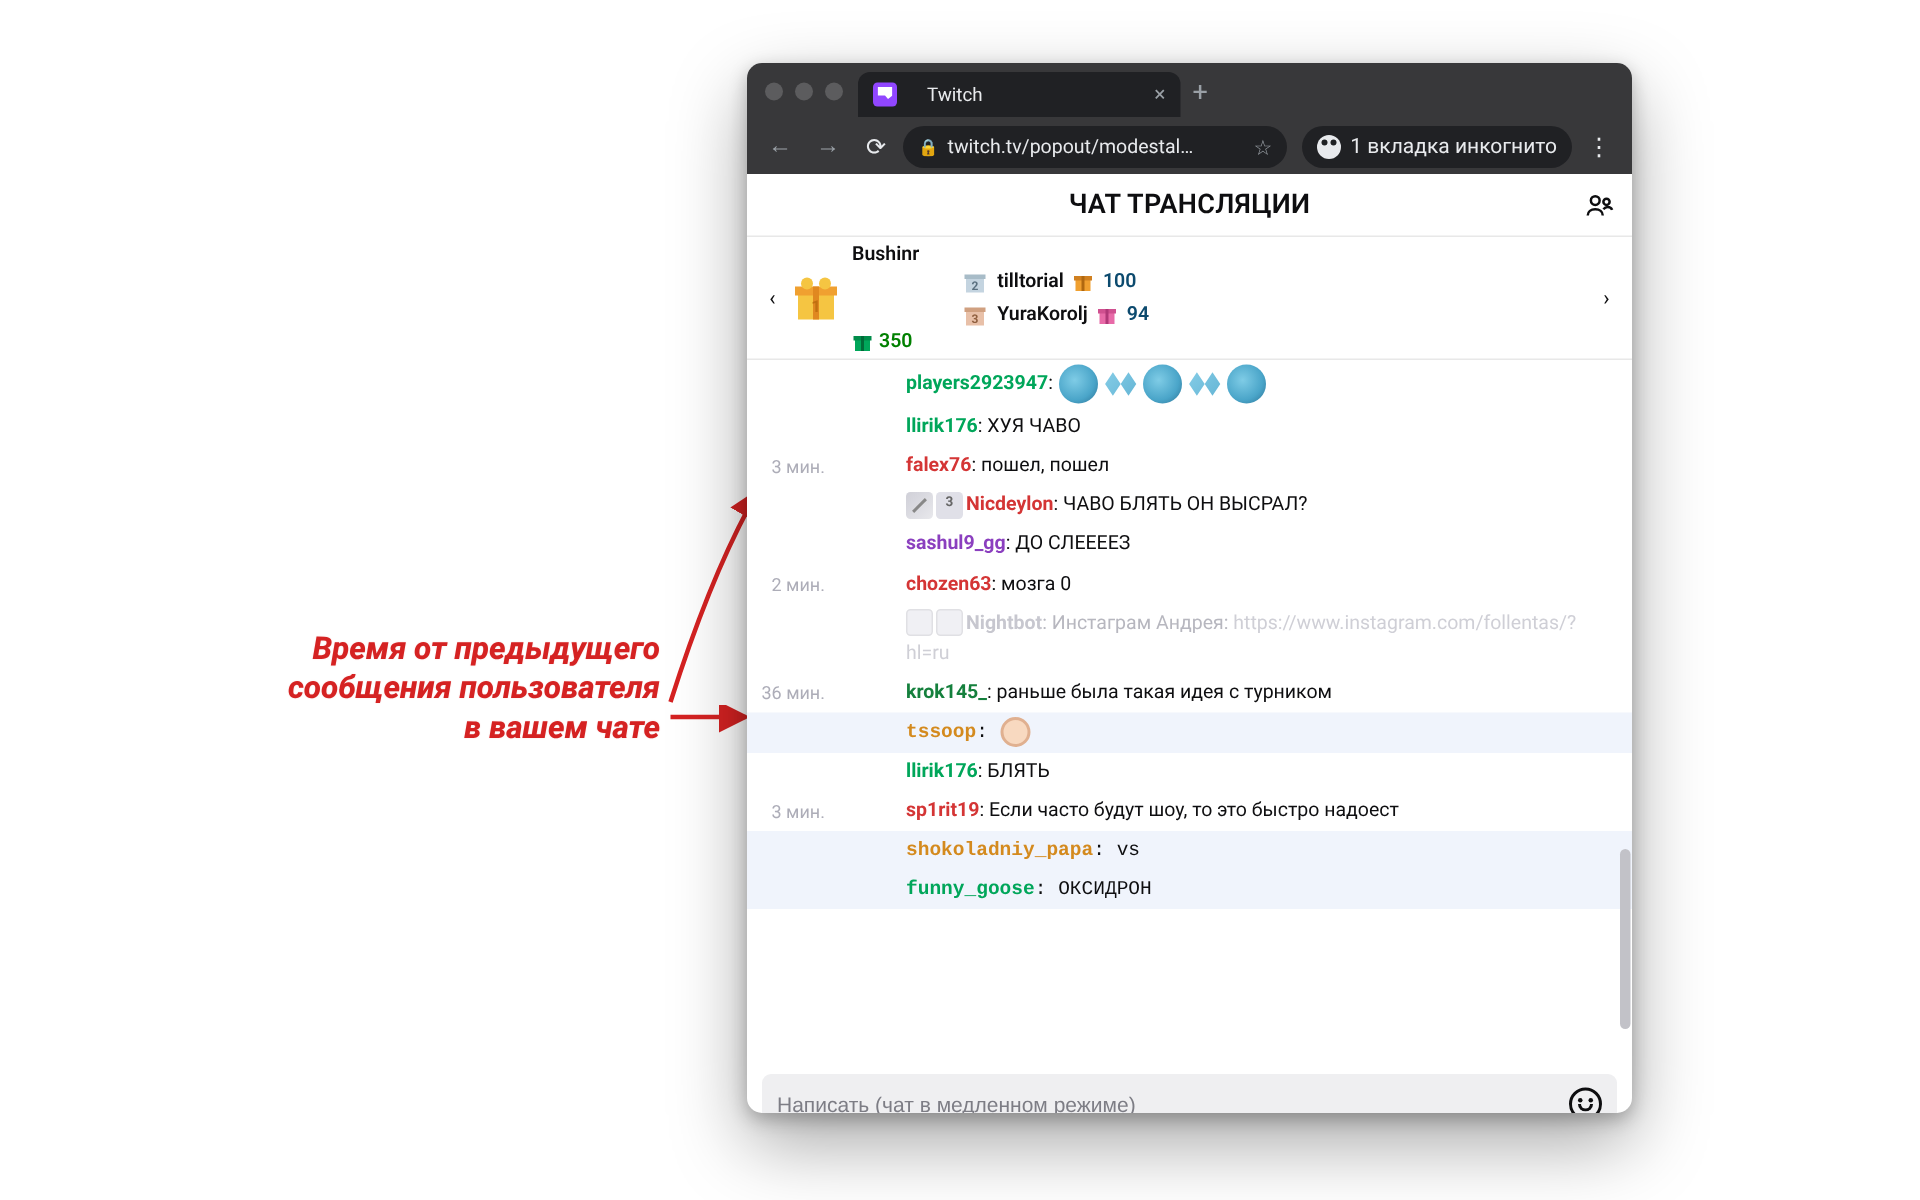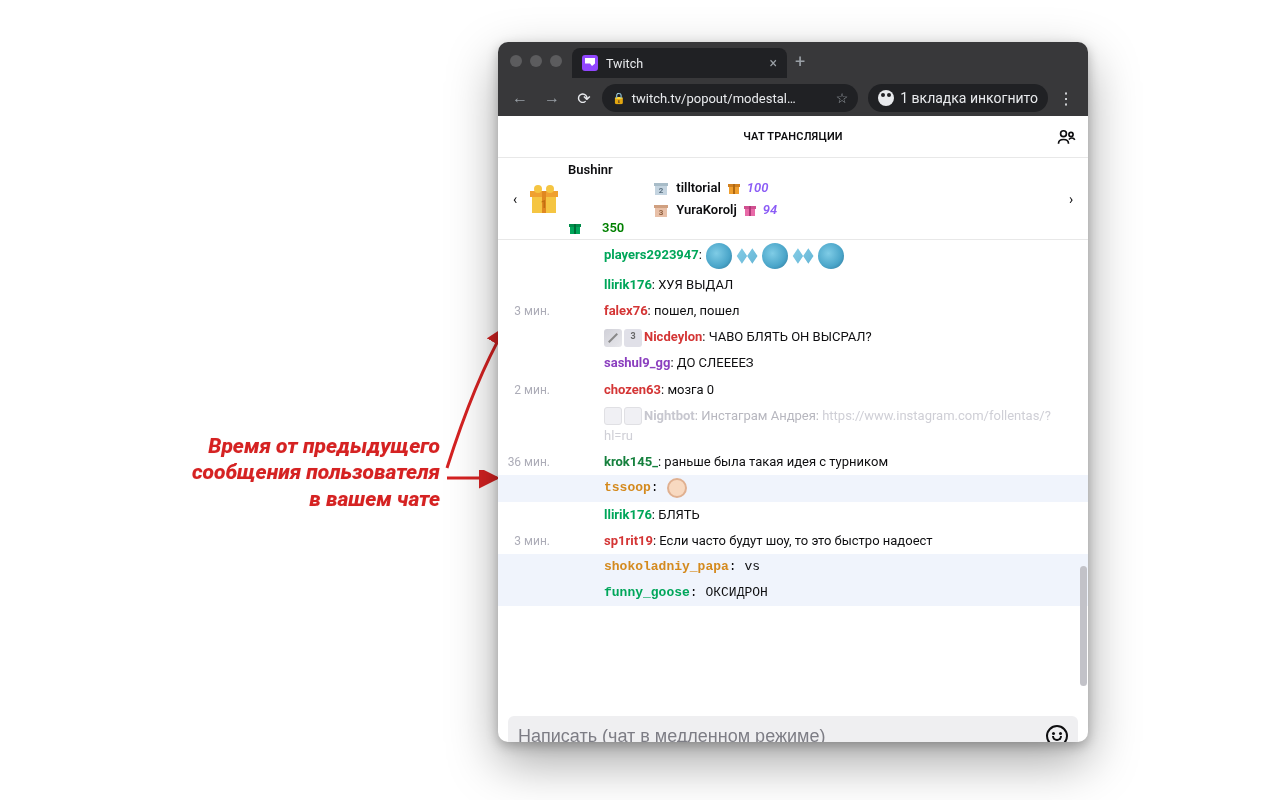--- a/index.html
+++ b/index.html
@@ -1,75 +1,75 @@
 <!DOCTYPE html>
 <html><head>
 <meta charset="utf-8">
 <style>
   * { box-sizing: border-box; margin: 0; padding: 0; }
   body { font-family: -apple-system, BlinkMacSystemFont, "Segoe UI", Roboto, Helvetica, Arial, sans-serif; background: #fff; width: 1280px; height: 800px; position: relative; }
-  .annotation { position: absolute; left: 55px; top: 433px; width: 385px; text-align: right; color: #d52222; font-weight: 800; font-size: 21px; line-height: 1.25; font-style: italic; text-shadow: 0 0 1px rgba(213,34,34,0.2);}
+  .annotation { position: absolute; left: 55px; top: 420px; width: 385px; text-align: right; color: #d52222; font-weight: 800; font-size: 21px; line-height: 1.25; font-style: italic; text-shadow: 0 0 1px rgba(213,34,34,0.2);}
   .window { position: absolute; left: 498px; top: 42px; width: 590px; height: 700px; background: #fff; border-radius: 10px; overflow: hidden; box-shadow: 0 20px 50px rgba(0,0,0,0.35), 0 4px 12px rgba(0,0,0,0.25); }
   .titlebar { height: 38px; background: #38383a; display: flex; align-items: center; padding: 0 12px; }
   .traffic { display:flex; gap:8px; margin-right:10px; }
   .traffic span { width:12px; height:12px; border-radius:50%; background:#5c5c5e; display:inline-block; }
-  .tab { display:flex; align-items:center; background:#202124; height:30px; margin-top:4px; border-radius:8px 8px 0 0; padding:0 10px; gap:8px; color:#e8eaed; font-size:12.5px; width:215px;}
+  .tab { display:flex; align-items:center; background:#202124; height:30px; margin-top:4px; border-radius:8px 8px 0 0; padding:0 10px; gap:20px; color:#e8eaed; font-size:12.5px; width:215px;}
   .tab .twitch-ico { width:16px; height:16px; background:#9146ff; border-radius:3px; display:inline-block; position:relative;}
   .tab .twitch-ico::after{content:"";position:absolute;left:3px;top:3px;width:10px;height:8px;background:#fff;clip-path:polygon(0 0,100% 0,100% 70%,70% 100%,50% 70%,0 70%);}
   .tab-close { margin-left:auto; color:#9aa0a6; font-size:14px; cursor:pointer;}
   .newtab { color:#9aa0a6; font-size:18px; margin-left:8px; cursor:pointer;}
   .toolbar { height:36px; background:#38383a; display:flex; align-items:center; padding:0 8px; gap:4px;}
   .nav-btn { width:28px; height:28px; display:flex; align-items:center; justify-content:center; color:#9aa0a6; border:none; background:none; cursor:pointer; font-size:16px;}
   .nav-btn.enabled{color:#e8eaed;}
   .omnibox { flex:1; height:28px; background:#202124; border-radius:14px; display:flex; align-items:center; padding:0 10px; gap:6px; color:#e8eaed; font-size:13px;}
   .lock { color:#9aa0a6; font-size:11px;}
   .star { color:#9aa0a6; font-size:14px; margin-left:auto;}
   .incog-badge { display:flex; align-items:center; gap:6px; color:#e8eaed; font-size:14px; background:#202124; border-radius:14px; height:28px; padding:0 10px; margin-left:6px;}
   .incog-ico { width:16px; height:16px; border-radius:50%; background:#e8eaed; position:relative;}
   .incog-ico::before{content:"";position:absolute;left:3px;top:3px;width:4px;height:4px;background:#202124;border-radius:50%;}
   .incog-ico::after{content:"";position:absolute;right:3px;top:3px;width:4px;height:4px;background:#202124;border-radius:50%;}
-  .headerbar { height:42px; background:#fff; display:flex; align-items:center; justify-content:center; position:relative; border-bottom:1px solid #e8e8e8; font-size:11px; font-weight:600; color:#0e0e10; text-transform:uppercase; letter-spacing:0.2px;}
+  .headerbar { height:42px; background:#fff; display:flex; align-items:center; justify-content:center; position:relative; border-bottom:1px solid #e8e8e8; font-size:18px; font-weight:600; color:#0e0e10; text-transform:uppercase; letter-spacing:0.2px;}
   .community-btn{position:absolute;right:10px;top:9px;width:24px;height:24px;display:flex;align-items:center;justify-content:center;cursor:pointer;}
   .community-btn svg{width:20px;height:20px;}
   .leaderboard { display:flex; align-items:center; padding:4px 6px; border-bottom:1px solid #e8e8e8;}
   .lb-arrow{width:22px;display:flex;align-items:center;justify-content:center;cursor:pointer;font-size:14px;color:#0e0e10;}
   .lb-main{flex:1;display:flex;align-items:center;gap:28px;}
   .lb-gift1{display:flex;align-items:center;gap:6px;}
   .lb-gift1 .gift-ico{width:36px;height:36px;position:relative;}
   .gift-ico svg{width:100%;height:100%;}
   .lb-name{font-size:13px;font-weight:600;color:#0e0e10;}
-  .lb-count{display:flex;align-items:center;gap:20px;font-size:13px;font-weight:600;color:#008000;margin-top:43px;}
+  .lb-count{display:flex;align-items:center;gap:4px;font-size:13px;font-weight:600;color:#008000;margin-top:43px;}
   .gift-sm{width:14px;height:14px;display:inline-block;}
   .gift-sm svg{width:100%;height:100%;}
   .lb-col{display:flex;flex-direction:column;gap:4px;}
   .lb-row{display:flex;align-items:center;gap:6px;font-size:13px;}
   .lb-rank{width:18px;height:18px;}
   .lb-rank svg{width:100%;height:100%;}
-  .lb-pts{font-weight:600;color:#8b5cf6;font-style:italic;}
+  .lb-pts{font-weight:600;color:#0c4a6e;}
   .chatbody{height:468px; overflow-y:auto; background:#fff; font-size:13px; scrollbar-width:thin;}
   .msg{display:flex; padding:3px 10px 3px 6px; line-height:1.55; align-items:flex-start;}
   .msg.hl{background:#f0f4fc;font-family:Liberation Mono, monospace;}
   .msg .time{width:52px;flex-shrink:0;color:#adadb8;font-size:12px;text-align:right;padding-right:6px;padding-top:1px;}
   .msg .body{flex:1;word-break:break-word;margin-left:48px;}
   .msg .uname{font-weight:700;}
   .msg .txt{color:#0e0e10;}
   .msg .txt.muted{color:#b7b7bf;}
   .msg .txt a{color:#cfcfd6;text-decoration:none;}
   .badge{display:inline-block;width:18px;height:18px;vertical-align:middle;margin-right:2px;}
   .badge.sword{background:linear-gradient(135deg,#d0d0d8,#e8e8ec);border-radius:3px;position:relative;}
   .badge.sword::after{content:"";position:absolute;left:50%;top:50%;width:2px;height:12px;background:#888;transform:translate(-50%,-50%) rotate(45deg);}
   .badge.sub{background:#e0e0e8;border-radius:3px;position:relative;}
   .badge.sub::after{content:"3";position:absolute;left:0;right:0;top:1px;font-size:9px;text-align:center;color:#666;font-weight:700;}
   .badge.bot{background:#f0f0f4;border-radius:3px;border:1px solid #e0e0e4;}
   .emoji{display:inline-block;width:26px;height:26px;vertical-align:middle;background:radial-gradient(circle at 40% 40%, #7fcce6 0%, #4aa5c9 60%, #2b6f91 100%);border-radius:50%;margin:0 1px;position:relative;}
   .emoji.tent{border-radius:4px;background:linear-gradient(135deg,#8bd1ea,#5fb1d2);clip-path:polygon(10% 50%,30% 20%,50% 50%,70% 20%,90% 50%,70% 80%,50% 50%,30% 80%);}
   .emoji.face{width:20px;height:20px;border:2px solid #e0b090;background:#f8d9c0;border-radius:50%;}
   .footer{padding:8px 10px 10px 10px;}
   .input-wrap{background:#efeff1;border-radius:6px;display:flex;align-items:center;padding:0 10px;height:40px;margin-bottom:6px;}
-  .chat-input{flex:1;border:none;background:none;font-size:18px;color:#be185d;outline:none;}
+  .chat-input{flex:1;border:none;background:none;font-size:14px;color:#be185d;outline:none;}
   .chat-input::placeholder{color:#7d7d85;}
   .emote-btn{width:22px;height:22px;border:2px solid #0e0e10;border-radius:50%;position:relative;cursor:pointer;}
   .emote-btn::before{content:"";position:absolute;left:4px;top:5px;width:3px;height:3px;background:#0e0e10;border-radius:50%;}
   .emote-btn::after{content:"";position:absolute;right:4px;top:5px;width:3px;height:3px;background:#0e0e10;border-radius:50%;}
   .emote-mouth{position:absolute;left:4px;right:4px;bottom:4px;height:5px;border:2px solid #0e0e10;border-top:none;border-radius:0 0 10px 10px;}
   .footer-row{display:flex;align-items:center;gap:6px;}
   .points{display:flex;align-items:center;gap:4px;font-size:13px;font-weight:600;color:#0e0e10;}
   .points-ico{width:18px;height:18px;border:2px solid #9146ff;border-radius:50%;border-top-color:transparent;transform:rotate(-45deg);}
   .settings-btn{width:28px;height:28px;display:flex;align-items:center;justify-content:center;cursor:pointer;margin-left:auto;}
   .settings-btn svg{width:20px;height:20px;}
@@ -205,21 +205,21 @@
     <div class="lb-arrow">›</div>
   </div>
 
   <div class="chatbody" id="chatbody">
       <div class="msg">
         <div class="time"></div>
         <div class="body"><span class="uname" style="color:#00a65a">players2923947</span><span class="txt">: </span><span class="emoji "></span><span class="emoji tent"></span><span class="emoji "></span><span class="emoji tent"></span><span class="emoji "></span><span class="txt"></span></div>
       </div>
       <div class="msg">
         <div class="time"></div>
-        <div class="body"><span class="uname" style="color:#00a65a">llirik176</span><span class="txt">: </span><span class="txt">ХУЯ ВЫДАЛ</span></div>
+        <div class="body"><span class="uname" style="color:#00a65a">llirik176</span><span class="txt">: </span><span class="txt">ХУЯ ЧАВО</span></div>
       </div>
       <div class="msg">
         <div class="time">3 мин.</div>
         <div class="body"><span class="uname" style="color:#d43535">falex76</span><span class="txt">: </span><span class="txt">пошел, пошел</span></div>
       </div>
       <div class="msg">
         <div class="time"></div>
         <div class="body"><span class="badge sword"></span><span class="badge sub"></span><span class="uname" style="color:#d43535">Nicdeylon</span><span class="txt">: </span><span class="txt">ЧАВО БЛЯТЬ ОН ВЫСРАЛ?</span></div>
       </div>
       <div class="msg">

